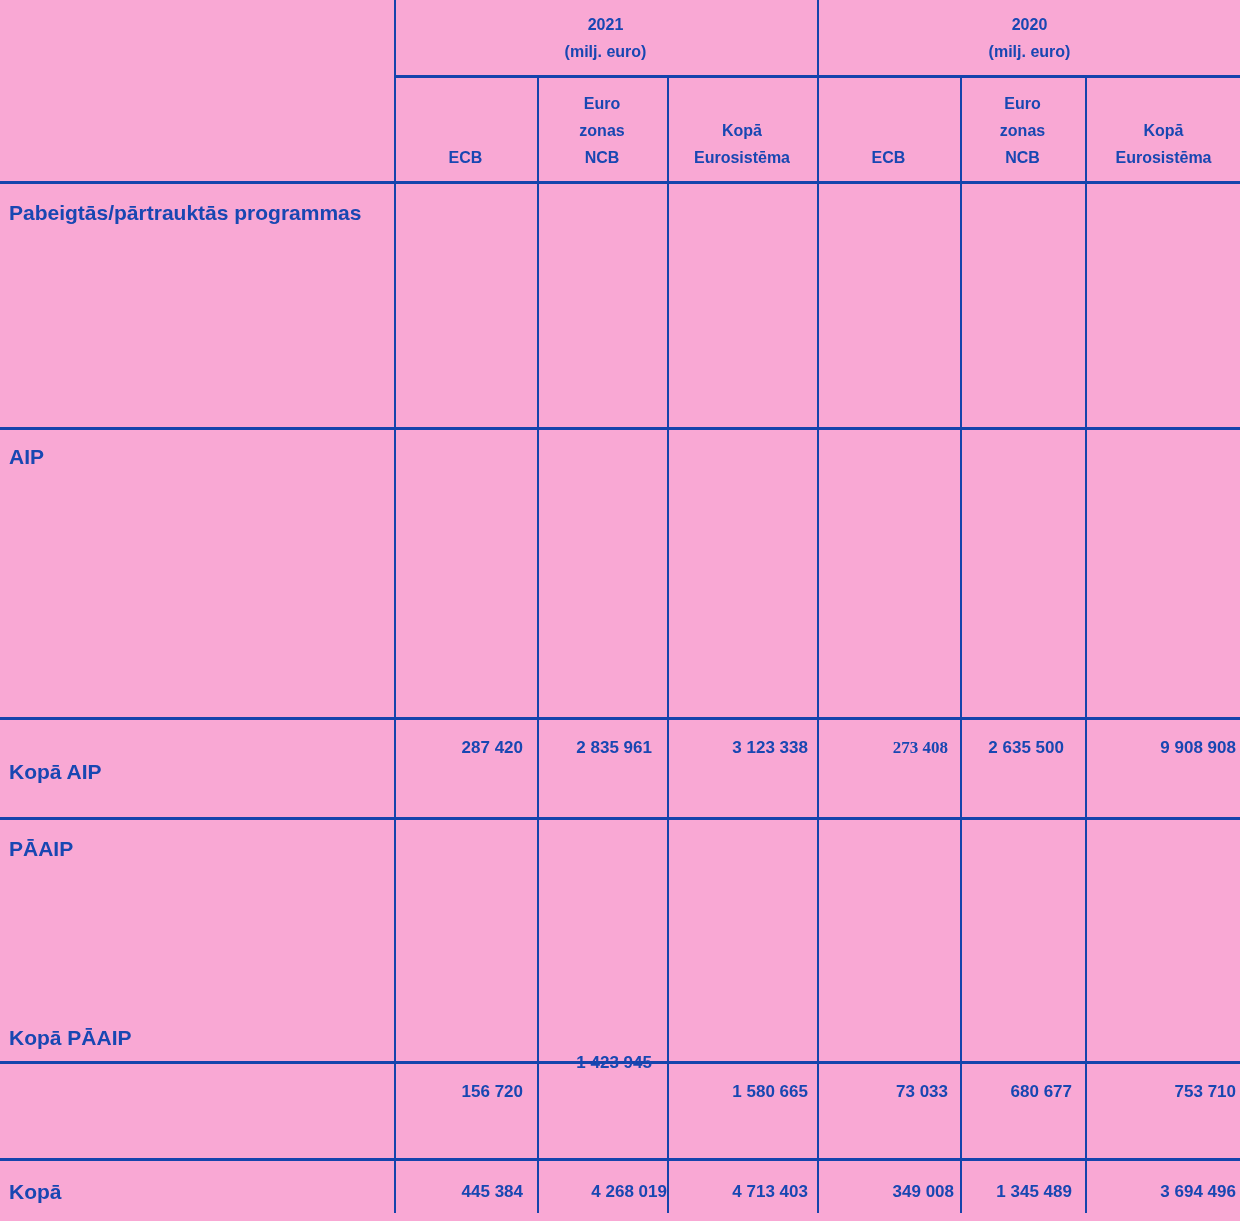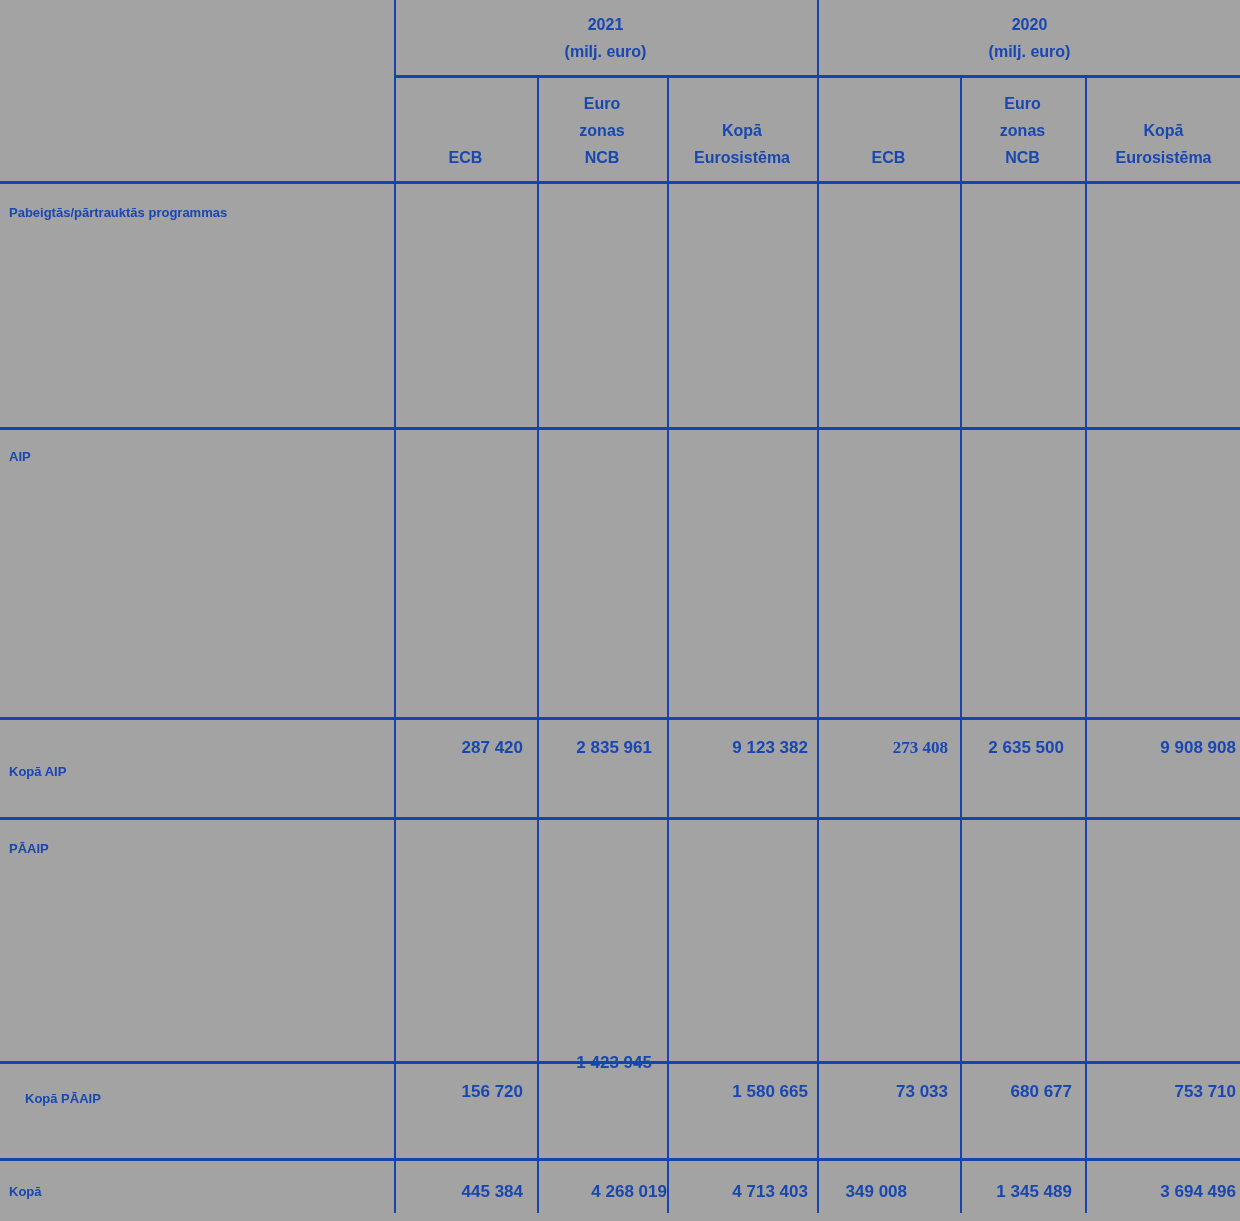--- a/index.html
+++ b/index.html
@@ -4,21 +4,21 @@
 <style>
   html, body {
     margin: 0;
     padding: 0;
     background: #000000;
   }
   .screen {
     position: relative;
     width: 1240px;
     height: 1221px;
-    background: #a3a3a3;
+    background: #f9a8d4;
     overflow: hidden;
     font-family: "Liberation Sans", sans-serif;
     font-weight: bold;
     color: #1847b2;
   }
   .vline {
     position: absolute;
     width: 2px;
     background: #1544ac;
   }
@@ -51,21 +51,21 @@
     justify-content: center;
     text-align: center;
     font-size: 16px;
     line-height: 27px;
     padding-bottom: 10px;
     white-space: pre-line;
   }
   .row-label {
     position: absolute;
     left: 9px;
-    font-size: 13px;
+    font-size: 21px;
     line-height: 21px;
     white-space: nowrap;
   }
   .num {
     position: absolute;
     text-align: right;
     font-size: 17px;
     line-height: 21px;
     white-space: nowrap;
   }
@@ -112,34 +112,34 @@
   <div class="cell col-header" style="left:1087px; width:153px;">Kopā
 Eurosistēma</div>
 
   <div class="row-label" style="top:202px;">Pabeigtās/pārtrauktās programmas</div>
   <div class="row-label" style="top:446px;">AIP</div>
   <div class="row-label" style="top:838px;">PĀAIP</div>
 
   <div class="row-label" style="top:737px;margin-top:24px;">Kopā AIP</div>
   <div class="num" style="top:737px; left:396px; width:127px;">287 420</div>
   <div class="num" style="top:737px; left:539px; width:113px;">2 835 961</div>
-  <div class="num" style="top:737px; left:669px; width:139px;">9 123 382</div>
+  <div class="num" style="top:737px; left:669px; width:139px;">3 123 338</div>
   <div class="num" style="top:737px; left:819px; width:129px;font-family:Liberation Serif, serif;">273 408</div>
   <div class="num" style="top:737px; left:954px; width:110px;">2 635 500</div>
   <div class="num" style="top:737px; left:1087px; width:149px;">9 908 908</div>
 
-  <div class="row-label" style="top:1088px;margin-left:16px;">Kopā PĀAIP</div>
+  <div class="row-label" style="top:1027px;">Kopā PĀAIP</div>
   <div class="num" style="top:1081px; left:396px; width:127px;">156 720</div>
   <div class="num" style="top:1052px; left:539px; width:113px;">1 423 945</div>
   <div class="num" style="top:1081px; left:669px; width:139px;">1 580 665</div>
   <div class="num" style="top:1081px; left:819px; width:129px;">73 033</div>
   <div class="num" style="top:1081px; left:962px; width:110px;">680 677</div>
   <div class="num" style="top:1081px; left:1087px; width:149px;">753 710</div>
 
   <div class="row-label" style="top:1181px;">Kopā</div>
   <div class="num" style="top:1181px; left:396px; width:127px;">445 384</div>
   <div class="num" style="top:1181px; left:554px; width:113px;">4 268 019</div>
   <div class="num" style="top:1181px; left:669px; width:139px;">4 713 403</div>
-  <div class="num" style="top:1181px; left:778px; width:129px;">349 008</div>
+  <div class="num" style="top:1181px; left:825px; width:129px;">349 008</div>
   <div class="num" style="top:1181px; left:962px; width:110px;">1 345 489</div>
   <div class="num" style="top:1181px; left:1087px; width:149px;">3 694 496</div>
 
 </div>
 
 </body></html>

